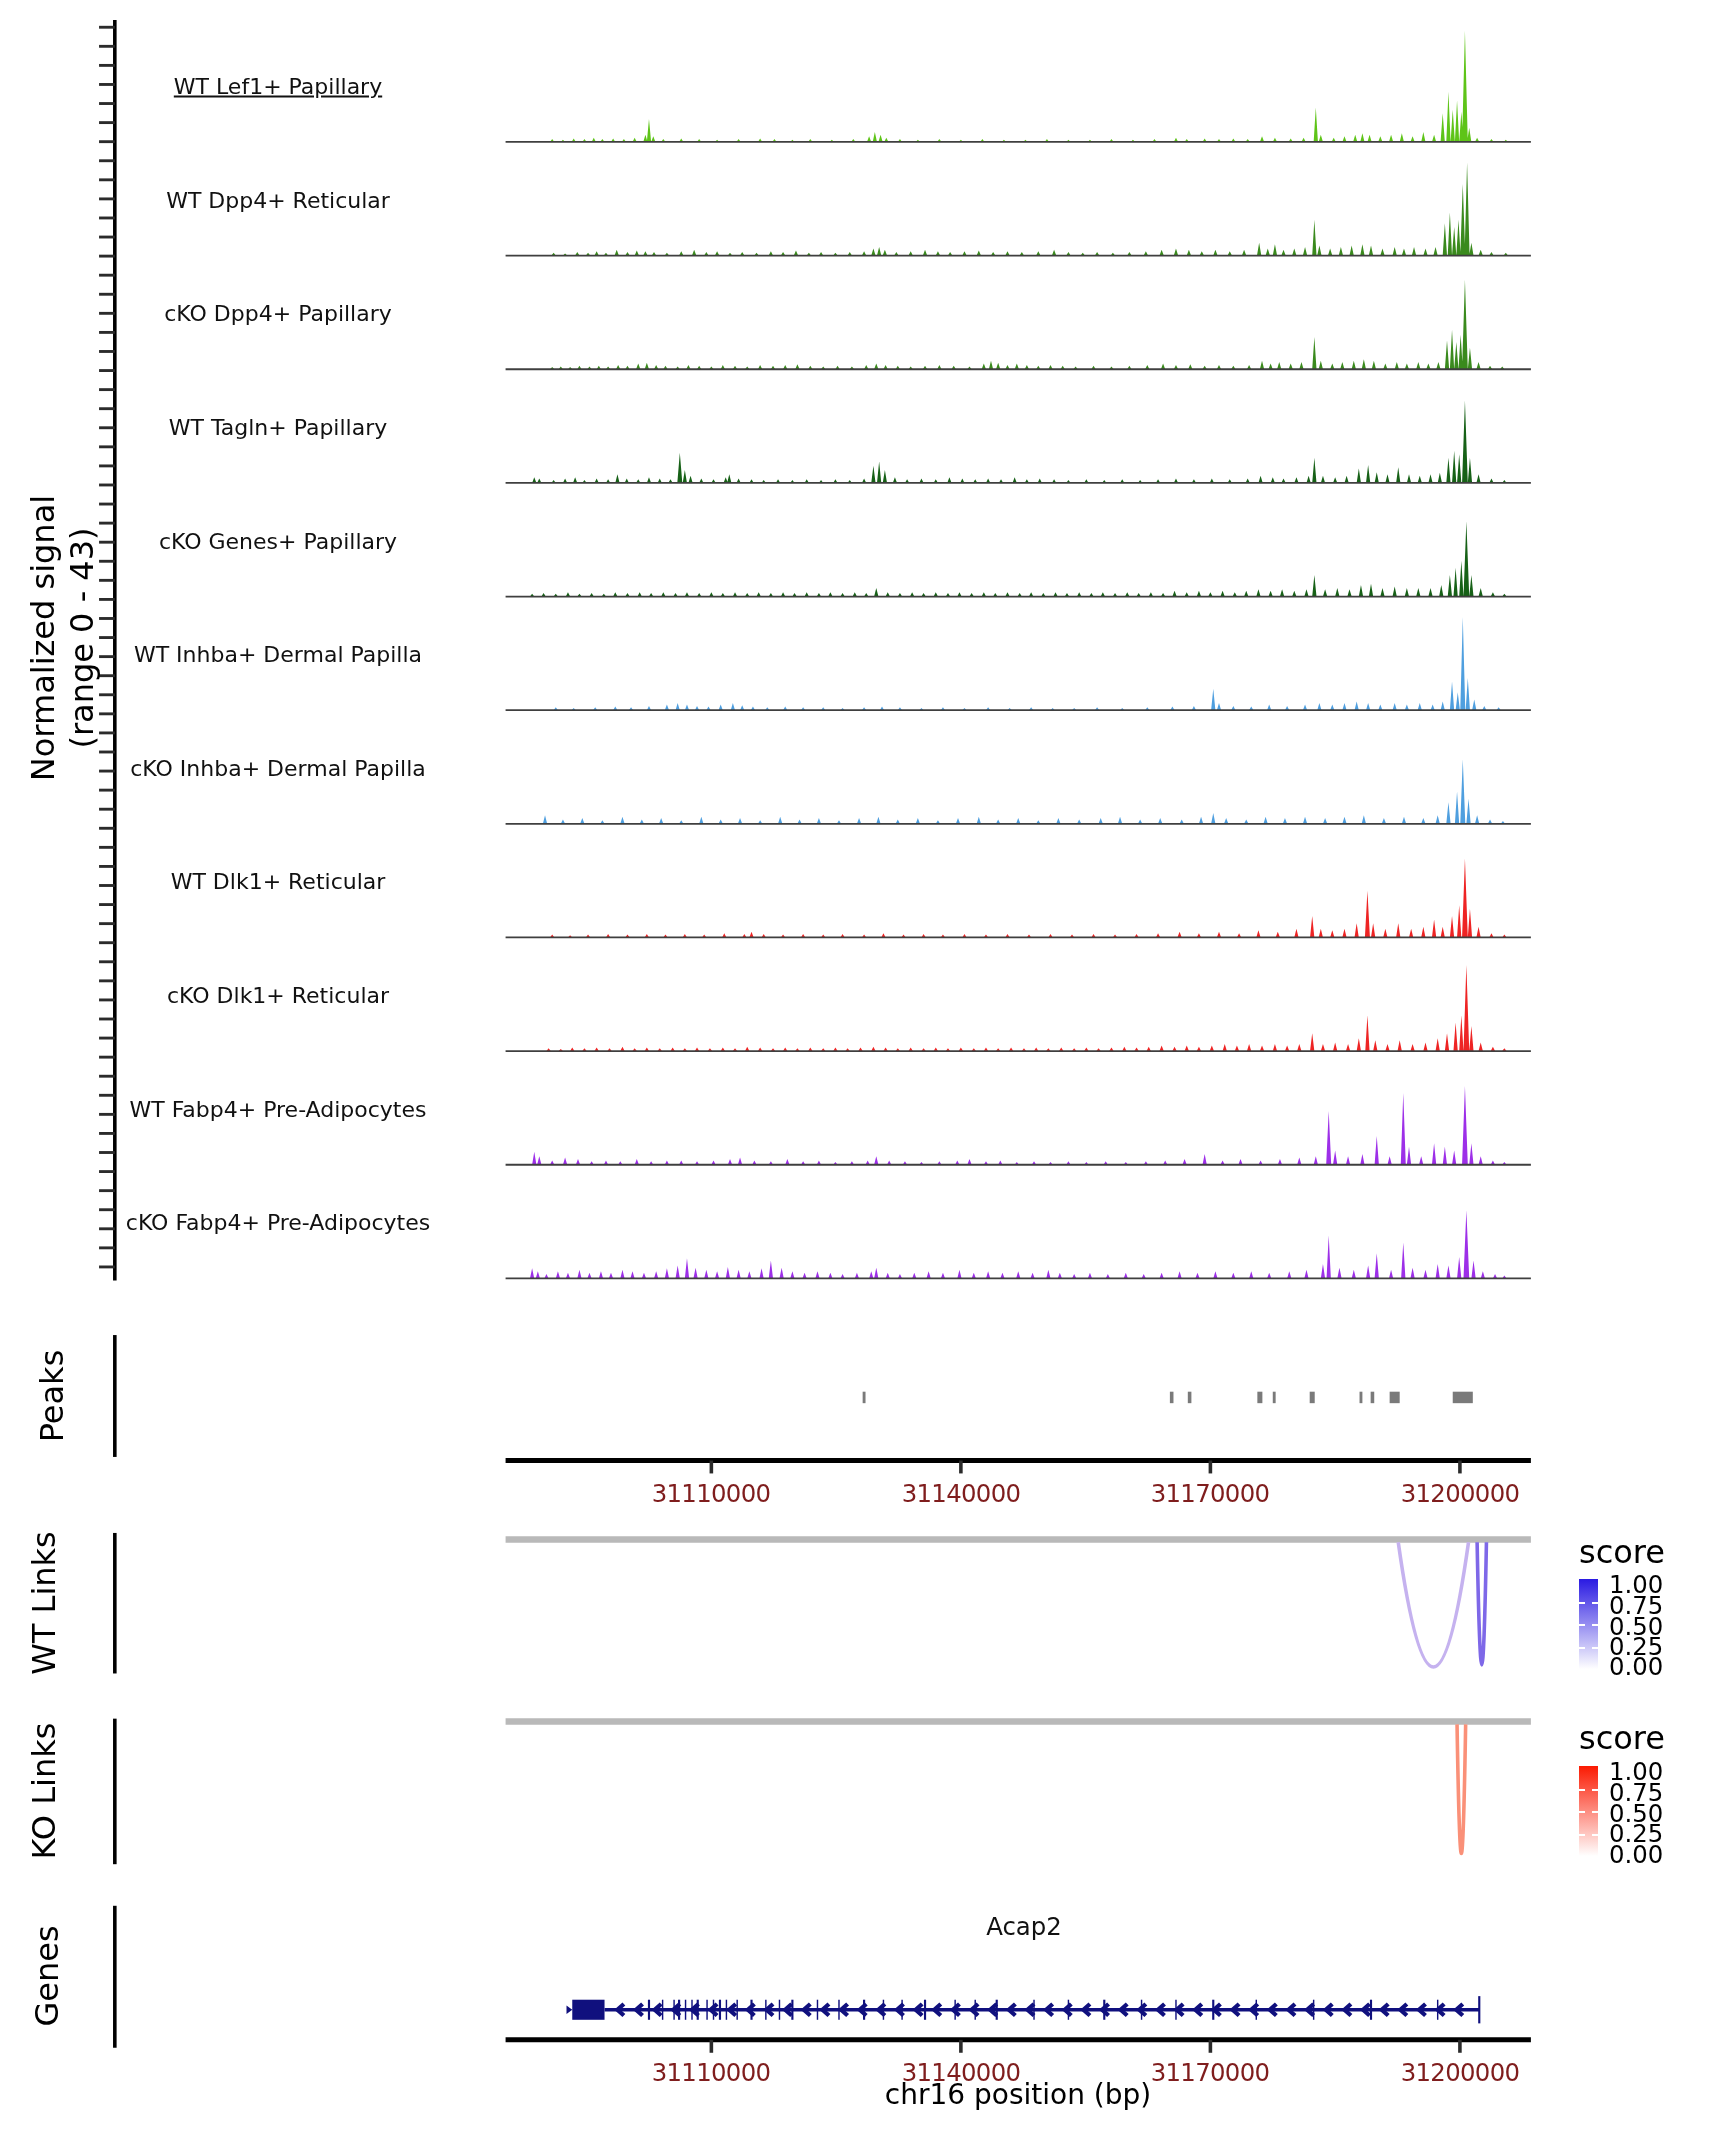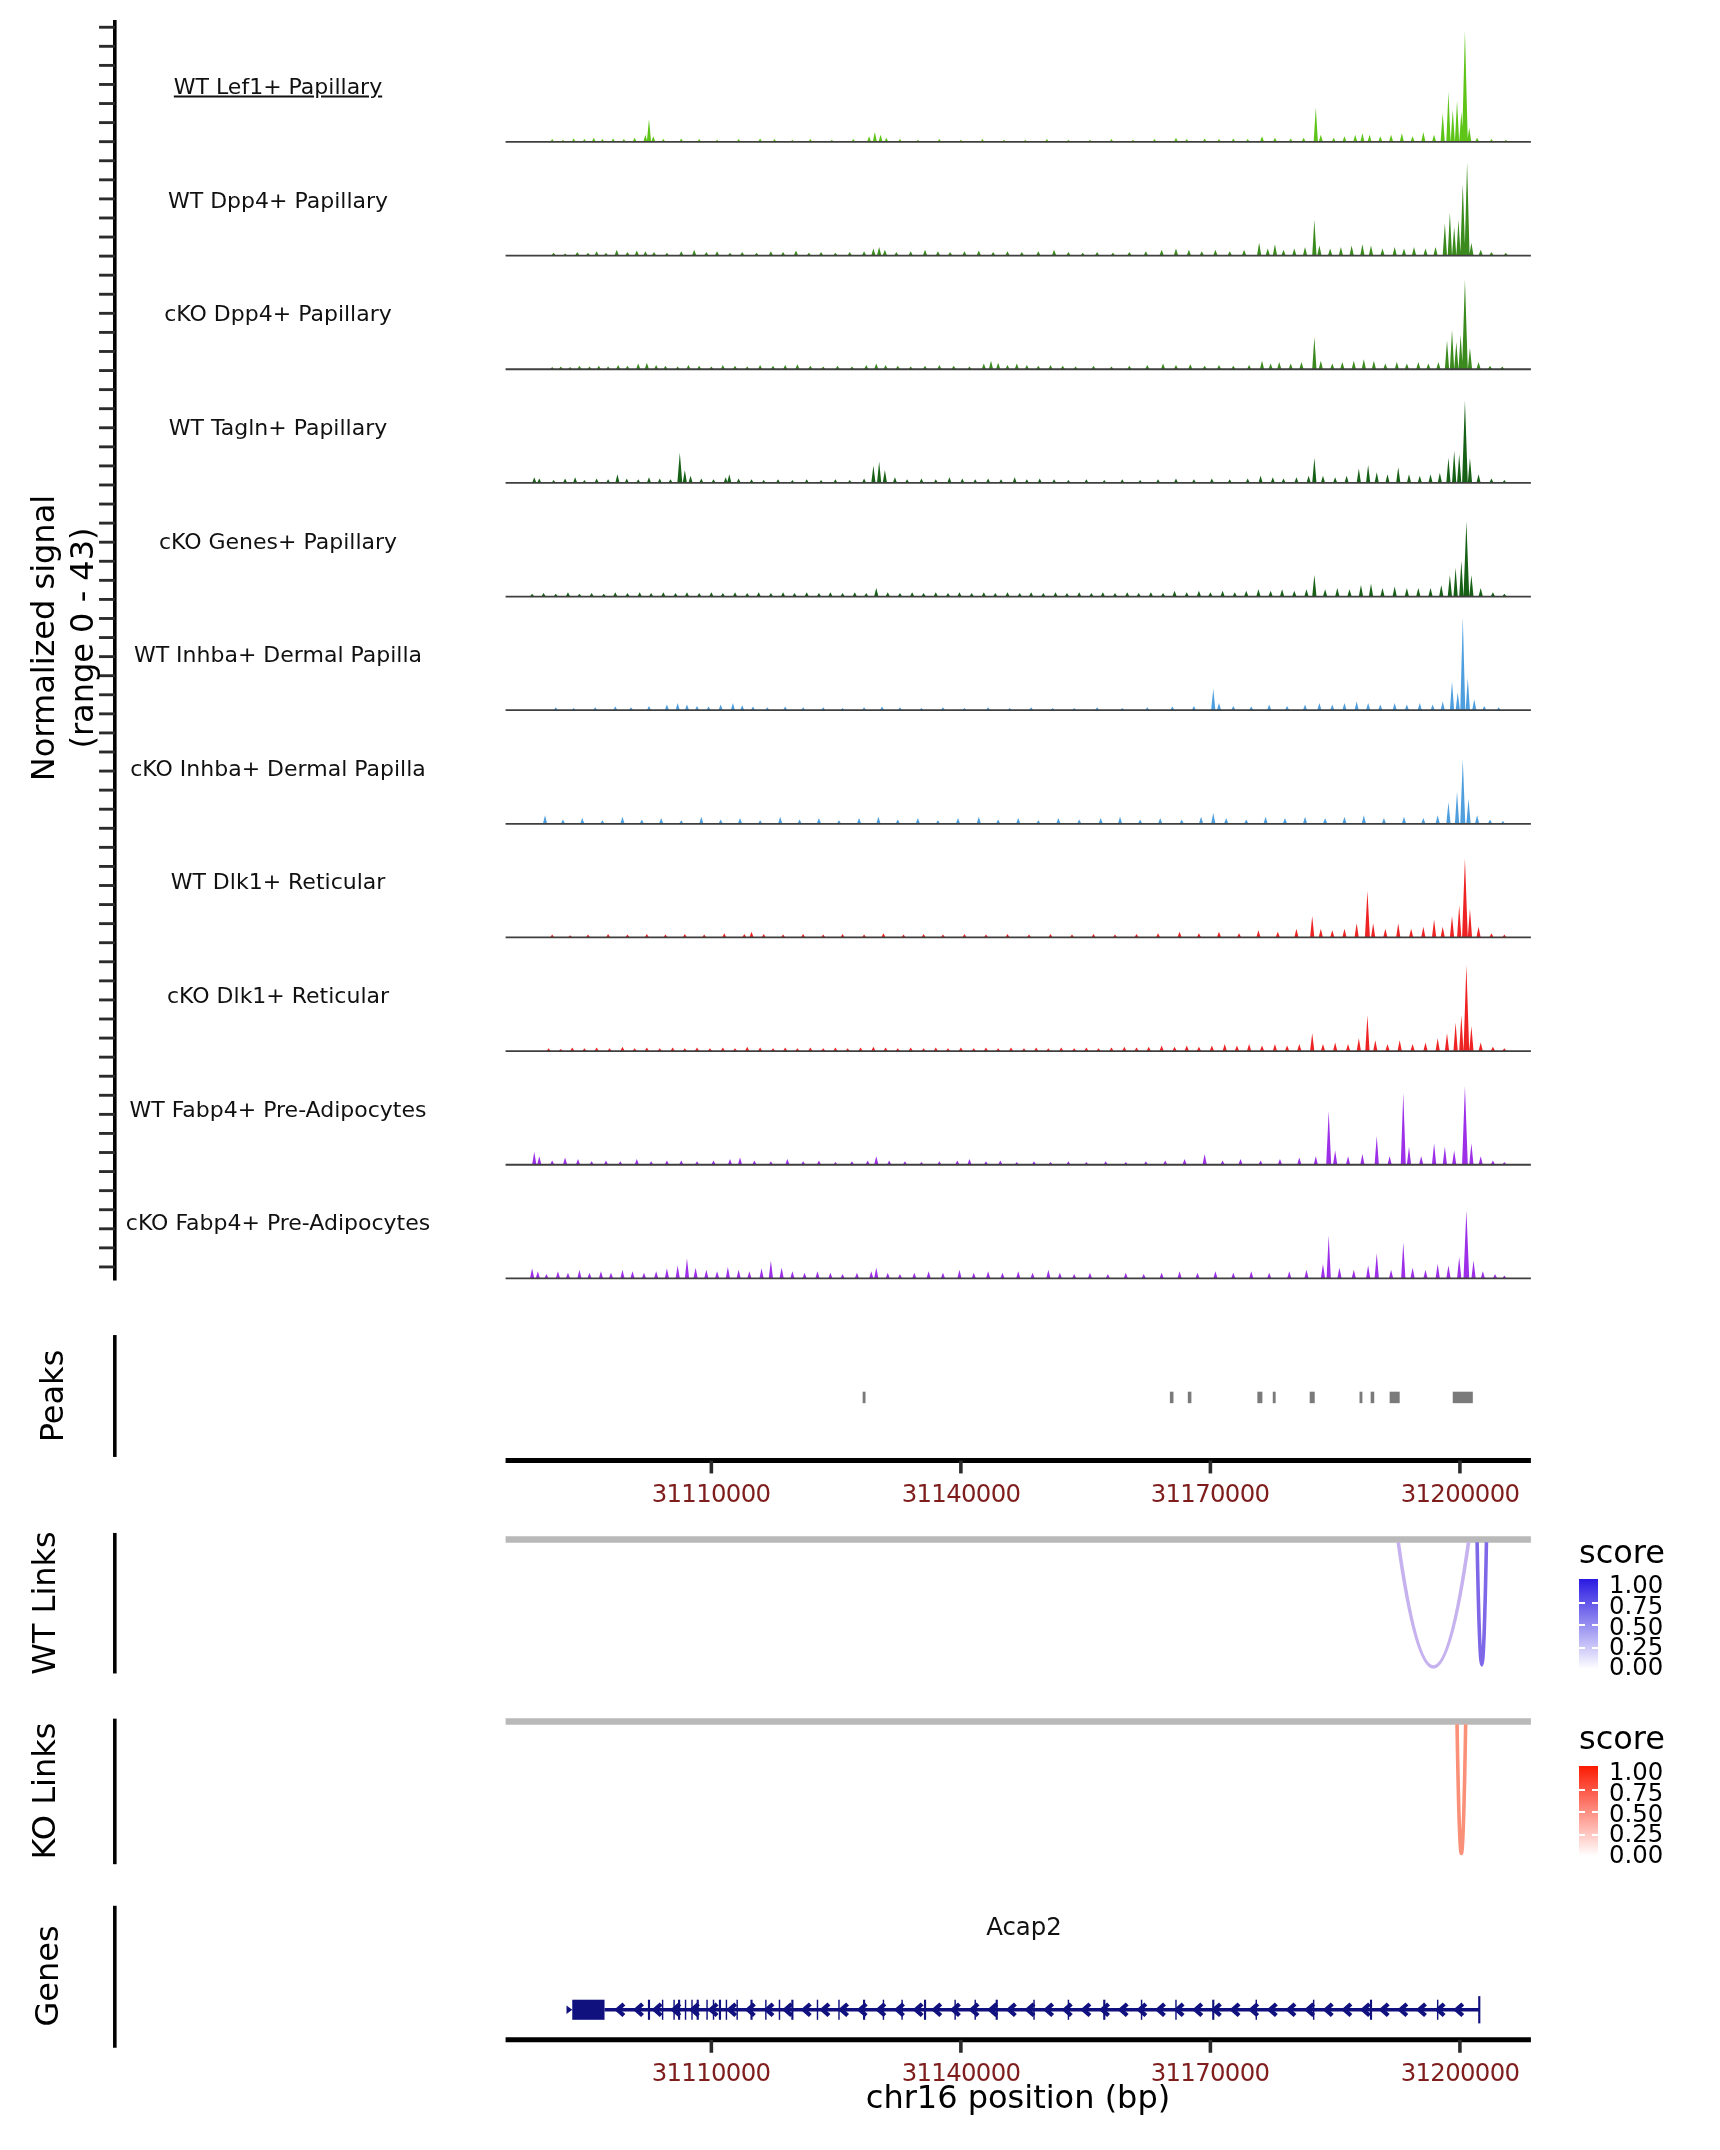--- a/index.html
+++ b/index.html
@@ -3,21 +3,21 @@
 <meta charset="utf-8">
 <style>
   html,body{margin:0;padding:0;background:#ffffff;}
   #fig{position:relative;width:1721px;height:2151px;background:#ffffff;
        font-family:"DejaVu Sans","Liberation Sans",sans-serif;overflow:hidden;}
   #gfx{position:absolute;left:0;top:0;}
   .track-label{position:absolute;transform:translate(-50%,-50%);font-size:22px;color:#111;white-space:nowrap;}
   .side-label{position:absolute;transform:translate(-50%,-50%) rotate(-90deg);font-size:32px;color:#000;white-space:nowrap;}
   .ylab{position:absolute;transform:translate(-50%,-50%) rotate(-90deg);text-align:center;font-size:32px;color:#000;line-height:1.22;white-space:nowrap;}
   .axis-tick{position:absolute;transform:translateX(-50%);font-size:24.4px;color:#7f1d1d;letter-spacing:-0.7px;white-space:nowrap;}
-  .xlabel{position:absolute;transform:translateX(-50%);font-size:32px;color:#000;white-space:nowrap;}
+  .xlabel{position:absolute;transform:translateX(-50%);font-size:28px;color:#000;white-space:nowrap;}
   .gene-name{position:absolute;transform:translateX(-50%);font-size:24.4px;color:#111;white-space:nowrap;}
   .score-title{position:absolute;transform:translateX(-50%);font-size:32px;color:#000;}
   .cbar{position:absolute;width:18.6px;}
   .cbar .notch{position:absolute;width:5.7px;height:2.2px;background:#ffffff;}
   .score-val{position:absolute;font-size:24.4px;color:#000;white-space:nowrap;}
 </style>
 </head>
 <body>
 
 <div id="fig">
@@ -242,21 +242,21 @@
         <path d="M2040 2795L2031 2803L2040 2811" fill="none" stroke="#10107e" stroke-width="6"></path>
       </g>
     </svg>
 
   <div class="ylab" style="left:63px;top:638px;">
     <div>Normalized signal</div>
     <div>(range 0 - 43)</div>
   </div>
 
   <div class="track-label" style="left: 278px; top: 86px; text-decoration: underline;">WT Lef1+ Papillary</div>
-  <div class="track-label" style="left: 278px; top: 200px;">WT Dpp4+ Papillary</div>
+  <div class="track-label" style="left: 278px; top: 200px;">WT Dpp4+ Reticular</div>
   <div class="track-label" style="left: 278px; top: 313px;">cKO Dpp4+ Papillary</div>
   <div class="track-label" style="left: 278px; top: 427px;">WT Tagln+ Papillary</div>
   <div class="track-label" style="left: 278px; top: 541px;">cKO Genes+ Papillary</div>
   <div class="track-label" style="left: 278px; top: 654px;">WT Inhba+ Dermal Papilla</div>
   <div class="track-label" style="left: 278px; top: 768px;">cKO Inhba+ Dermal Papilla</div>
   <div class="track-label" style="left: 278px; top: 881px;">WT Dlk1+ Reticular</div>
   <div class="track-label" style="left: 278px; top: 995px;">cKO Dlk1+ Reticular</div>
   <div class="track-label" style="left: 278px; top: 1109px;">WT Fabp4+ Pre-Adipocytes</div>
   <div class="track-label" style="left: 278px; top: 1222px;">cKO Fabp4+ Pre-Adipocytes</div>
 

